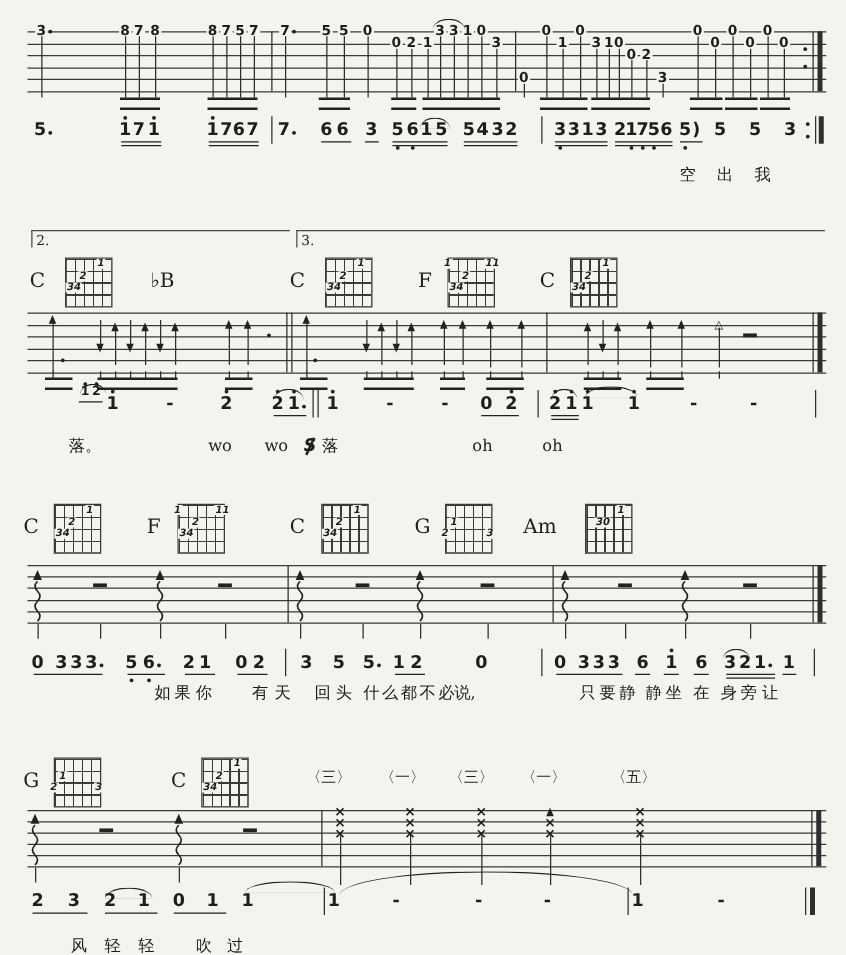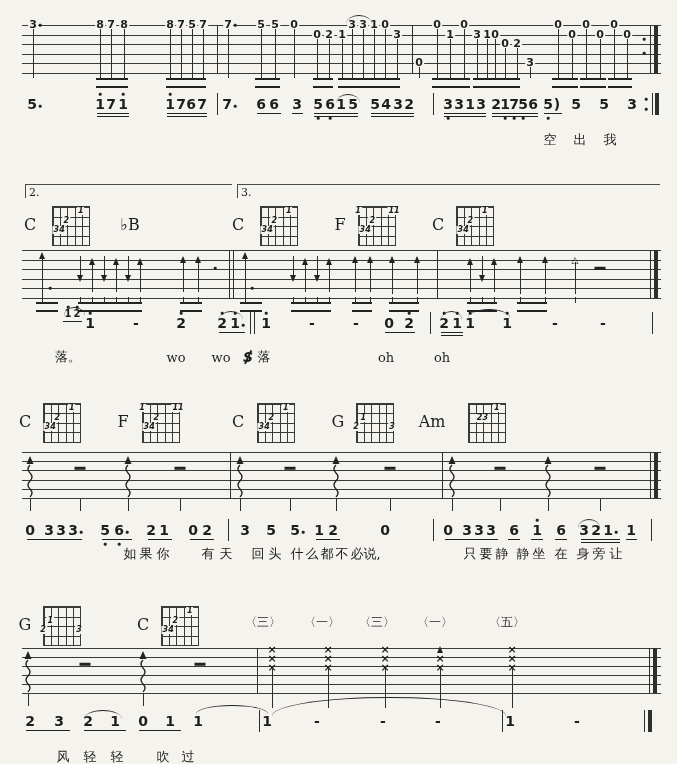--- a/index.html
+++ b/index.html
@@ -369,21 +369,21 @@
     <div class="fing" style="left: 271.4px; top: 417.5px;">2</div>
     <div class="fing" style="left: 264.2px; top: 427px;">34</div>
     <div class="chl" style="left: 338px; top: 421px;">G</div>
     <div class="grid" style="left: 356px; top: 403px;"></div>
     <div class="fing" style="left: 363.2px; top: 417.5px;">1</div>
     <div class="fing" style="left: 356px; top: 427px;">2</div>
     <div class="fing" style="left: 392px; top: 427px;">3</div>
     <div class="chl" style="left: 432px; top: 421px;">Am</div>
     <div class="grid" style="left: 468px; top: 403px;"></div>
     <div class="fing" style="left: 496.8px; top: 408px;">1</div>
-    <div class="fing" style="left: 482.4px; top: 417.5px;">23</div>
+    <div class="fing" style="left: 482.4px; top: 417.5px;">30</div>
     <div class="chl" style="left: 25px; top: 624px;">G</div>
     <div class="grid" style="left: 43px; top: 606px;"></div>
     <div class="fing" style="left: 50.2px; top: 620.5px;">1</div>
     <div class="fing" style="left: 43px; top: 630px;">2</div>
     <div class="fing" style="left: 79px; top: 630px;">3</div>
     <div class="chl" style="left: 143px; top: 624px;">C</div>
     <div class="grid" style="left: 161px; top: 606px;"></div>
     <div class="fing" style="left: 189.8px; top: 611px;">1</div>
     <div class="fing" style="left: 175.4px; top: 620.5px;">2</div>
     <div class="fing" style="left: 168.2px; top: 630px;">34</div>

